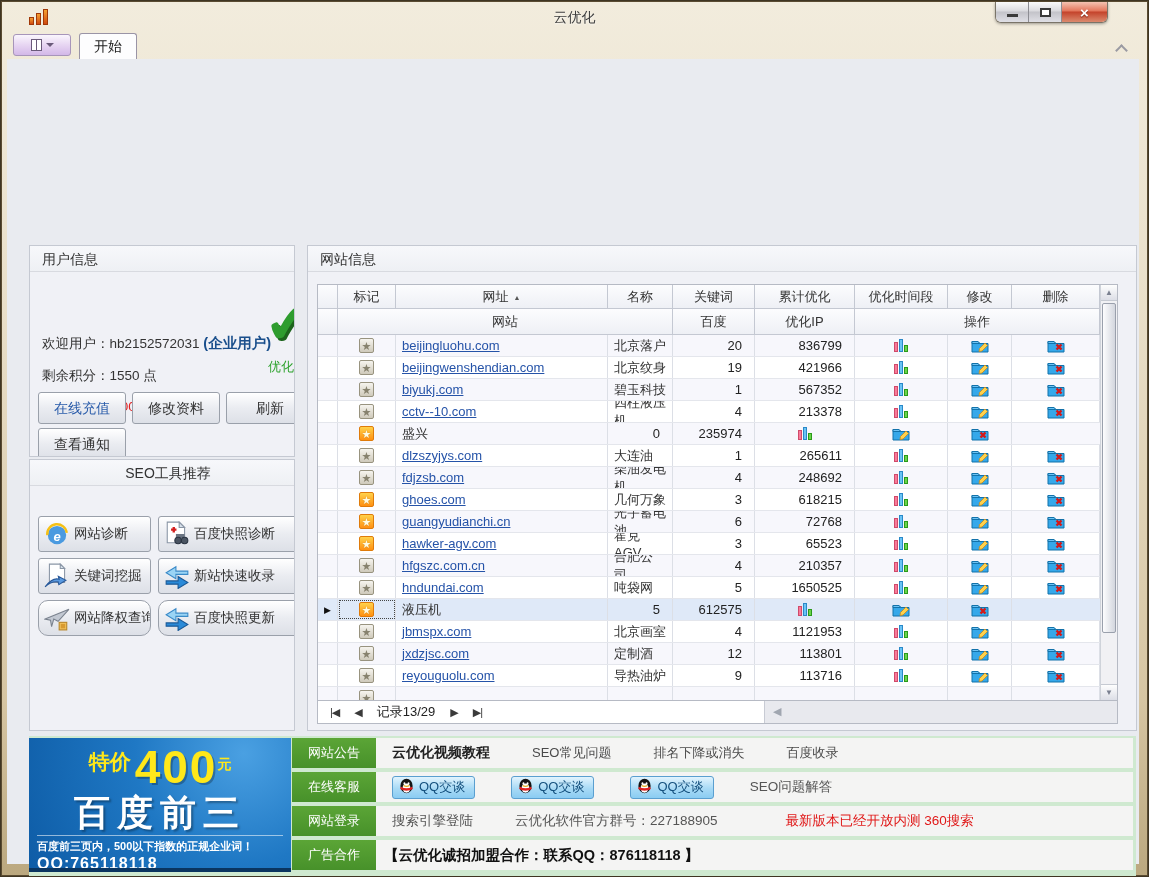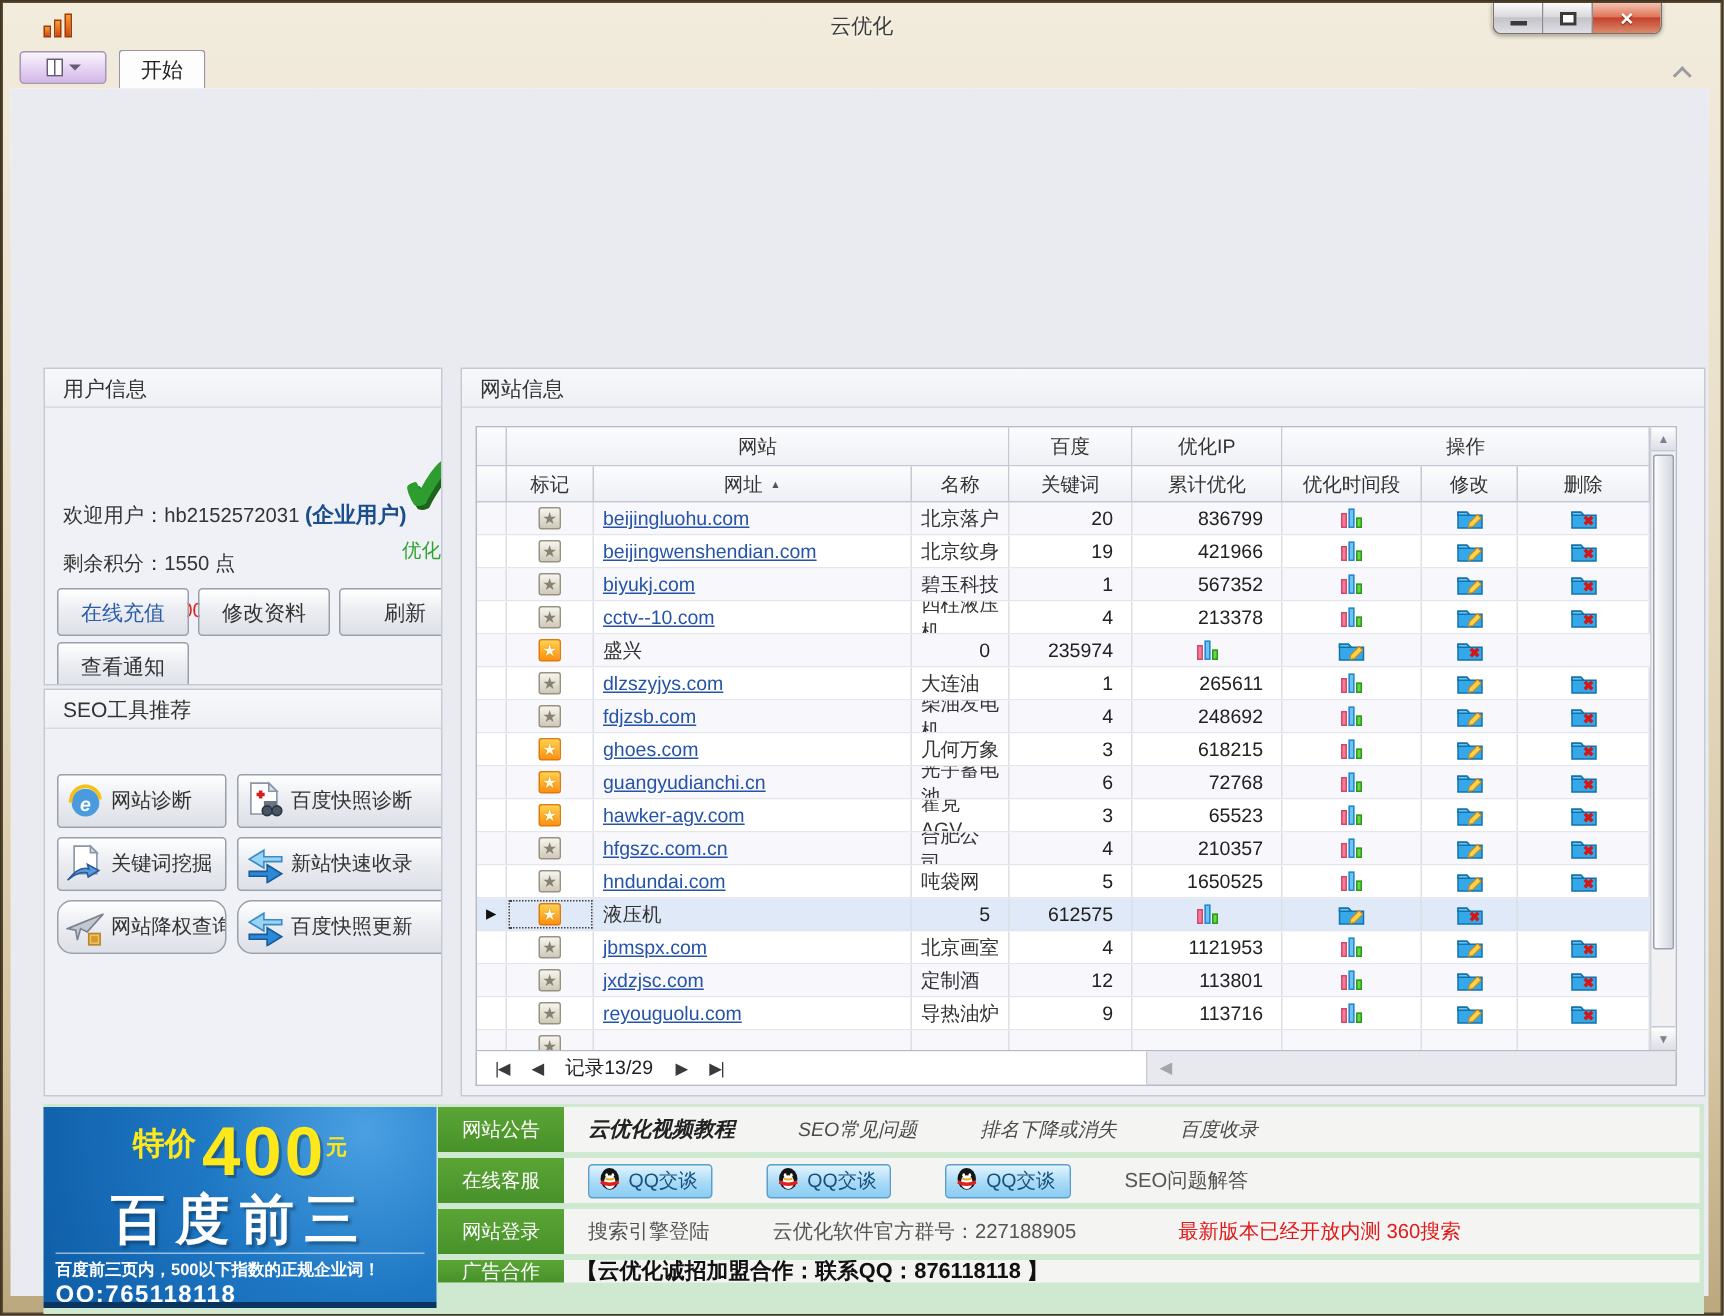--- a/index.html
+++ b/index.html
@@ -45,21 +45,21 @@
   .rib-small { font-size:13px; color:#333; white-space:nowrap; }
   .rib-glabel { height:19px; text-align:center; font-size:12px; color:#a29aa8; padding-top:2px; white-space:nowrap; }
   .rib-fill { flex:1; border-right:none; background:radial-gradient(ellipse at 65% 30%, #f6ecfa 0%, #efe3f5 45%, #e9dcf0 100%); }
   
   .gbox { position:absolute; background:#f0f1f6; border:1px solid #c5c9d2; overflow:hidden; }
   .cap { height:26px; line-height:26px; padding-left:12px; font-size:14px; color:#333;
          border-bottom:1px solid #d8dae0; background:linear-gradient(#f7f8fb,#eef0f4); }
   
   #left-col { position:absolute; left:22px; top:186px; width:266px; height:486px; }
   #ubox { top:0; left:0; right:0; height:212px; }
-  #sbox { top:214px; left:0; right:0; bottom:0; }
+  #sbox { top:214px; left:0; right:0; bottom:0;text-align:center; }
   .ul { position:absolute; left:12px; font-size:13.5px; color:#333; white-space:nowrap;margin-top:44px; }
   .ul b.usertype { color:#1a4f8c; font-size:14.5px; }
   .red { color:#e02020; }
   .bigcheck { position:absolute; right:-16px; top:50px; font-size:54px; line-height:1; color:#2e9c2e;
               transform:rotate(-6deg); text-shadow:2px 3px 0 #1c641c; }
   .opt { position:absolute; left:238px; top:112px; font-size:13px; color:#2fa32f; }
   .ubtn { position:absolute; width:88px; height:32px; line-height:30px; text-align:center; border:1px solid #9aa0aa; border-radius:3px;
           background:linear-gradient(#ffffff,#eaecf1 50%,#dde0e7); font-size:14px; color:#333; box-shadow:inset 0 1px 0 #fff; cursor:default; }
   .ubtn0 { left:8px; top:146px; color:#2a5caa; }
   .ubtn1 { left:102px; top:146px; }
@@ -120,26 +120,26 @@
   #ad { position:absolute; left:0; top:2px; width:262px; height:134px; overflow:hidden; cursor:pointer;
         background:radial-gradient(circle at 82% 12%, #4aa0e2 0%, #1f78c4 45%, #0e5ca6 100%); border-bottom:4px solid #0a3560; }
   .ad-l1 { text-align:center; margin-top:2px; color:#ffe81a; font-weight:bold; }
   .ad-tag { font-size:21px; vertical-align:14px; margin-right:4px; }
   .ad-big { font-size:46px; letter-spacing:2px; text-shadow:2px 2px 0 rgba(0,0,0,.25); }
   .ad-unit { font-size:14px; vertical-align:14px; }
   .ad-l2 { text-align:center; font-size:36px; font-weight:bold; color:#fff; letter-spacing:7px; line-height:1.05; text-shadow:2px 2px 2px rgba(0,0,0,.3); }
   .ad-l3 { margin:3px 8px 0; padding-top:3px; border-top:1px solid rgba(255,255,255,.55); font-size:11px; font-weight:bold; color:#fff; white-space:nowrap; }
   .ad-l4 { padding-left:8px; margin-top:1px; font-size:16px; font-weight:bold; color:#fff; letter-spacing:1px; }
   .brow { position:absolute; left:263px; right:3px; height:30px; background:#f4f4f3; }
-  .brow.i0 { top:2px; } .brow.i1 { top:36px; } .brow.i2 { top:70px; } .brow.i3 { top:104px; height:15px; }
+  .brow.i0 { top:2px; } .brow.i1 { top:36px; } .brow.i2 { top:70px; } .brow.i3 { top:104px; height:30px; }
   .blabel { position:absolute; left:0; top:0; bottom:0; width:84px; background:linear-gradient(#5ba536,#47912a);
             color:#fff; font-size:13px; display:flex; align-items:center; justify-content:center; }
   .bcontent { position:absolute; left:84px; right:0; top:0; bottom:0; display:flex; align-items:center; padding-left:16px; gap:42px; white-space:nowrap; overflow:hidden; }
   .brow.i1 .bcontent { gap:36px; } .brow.i2 .bcontent { } .brow.i3 .bcontent { padding-left:8px; }
-  .blink { font-size:13px; color:#4a4a4a; cursor:pointer;font-style:italic; }
+  .blink { font-size:13px; color:#4a4a4a; cursor:pointer; }
   .blink.strong { font-size:14px; font-weight:bold; color:#222; }
   .btext { font-size:13.5px; color:#555; }
   .bred { font-size:13.5px; color:#e01818; margin-left:26px; }
   .bbold { font-size:14.5px; font-weight:bold; color:#111; }
   .qqbtn { display:inline-flex; align-items:center; gap:4px; height:23px; padding:0 9px 0 5px; border:1px solid #5a9fd0; border-radius:3px;
            background:linear-gradient(#e2f4fe,#a8daf6 55%,#8bccf2); font-size:13px; color:#14507e; cursor:pointer; }
   .qqbtn svg { width:17px; height:17px; }
 </style>
 </head>
 <body>
@@ -435,40 +435,40 @@
               <span>百度快照更新</span>
             </div>
           </div>
       </div>
     </div>
 
     <div id="main-panel" class="gbox">
       <div class="cap">网站信息</div>
       <div id="grid">
         <div id="gridrows">
+            <div class="tr thc">
+              <div class="th"></div>
+              <div class="th">标记</div>
+              <div class="th">
+                <span>网址</span>
+                <span class="sort">▲</span>
+              </div>
+              <div class="th">名称</div>
+              <div class="th">关键词</div>
+              <div class="th">累计优化</div>
+              <div class="th">优化时间段</div>
+              <div class="th">修改</div>
+              <div class="th">删除</div>
+            </div>
             <div class="tr thg">
               <div class="th"></div>
               <div class="th">网站</div>
               <div class="th">百度</div>
               <div class="th">优化IP</div>
               <div class="th">操作</div>
-            </div>
-            <div class="tr thc">
-              <div class="th"></div>
-              <div class="th">标记</div>
-              <div class="th">
-                <span>网址</span>
-                <span class="sort">▲</span>
-              </div>
-              <div class="th">名称</div>
-              <div class="th">关键词</div>
-              <div class="th">累计优化</div>
-              <div class="th">优化时间段</div>
-              <div class="th">修改</div>
-              <div class="th">删除</div>
             </div>
             <div class="tr trow odd">
               <div class="td c-ind"></div>
               <div class="td c-star">
                 <span class="star gray">★</span>
               </div>
               <div class="td c-url">
                 <a>beijingluohu.com</a>
               </div>
               <div class="td c-name">北京落户</div>

